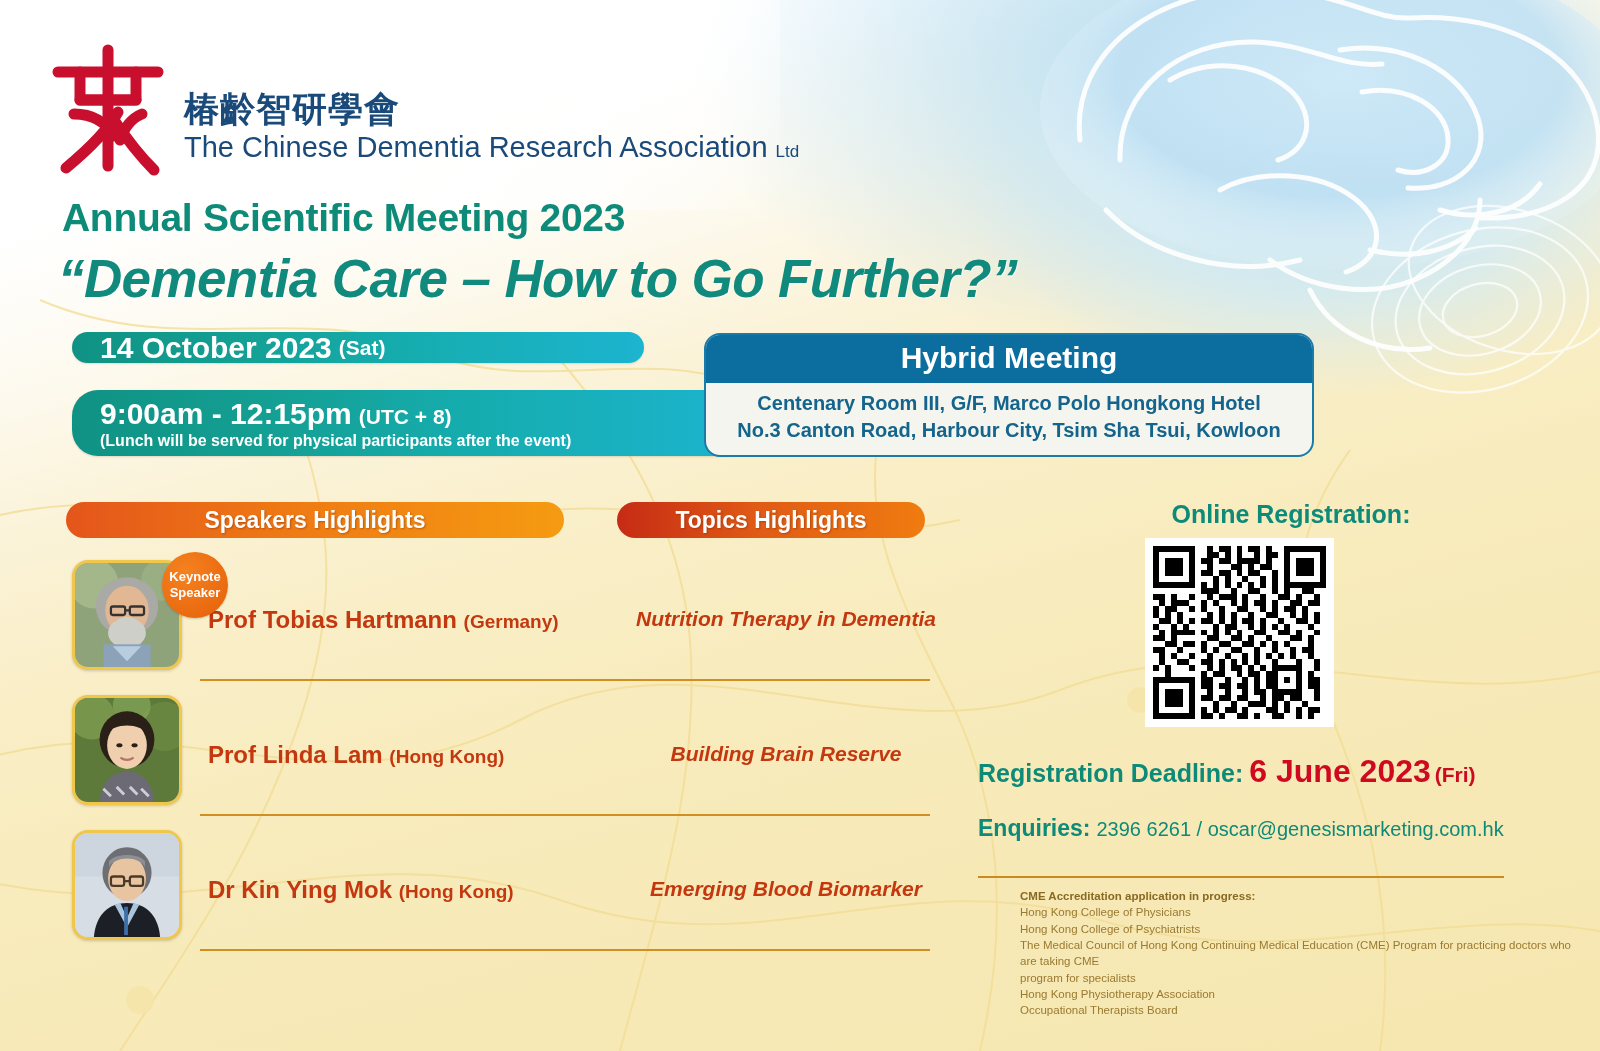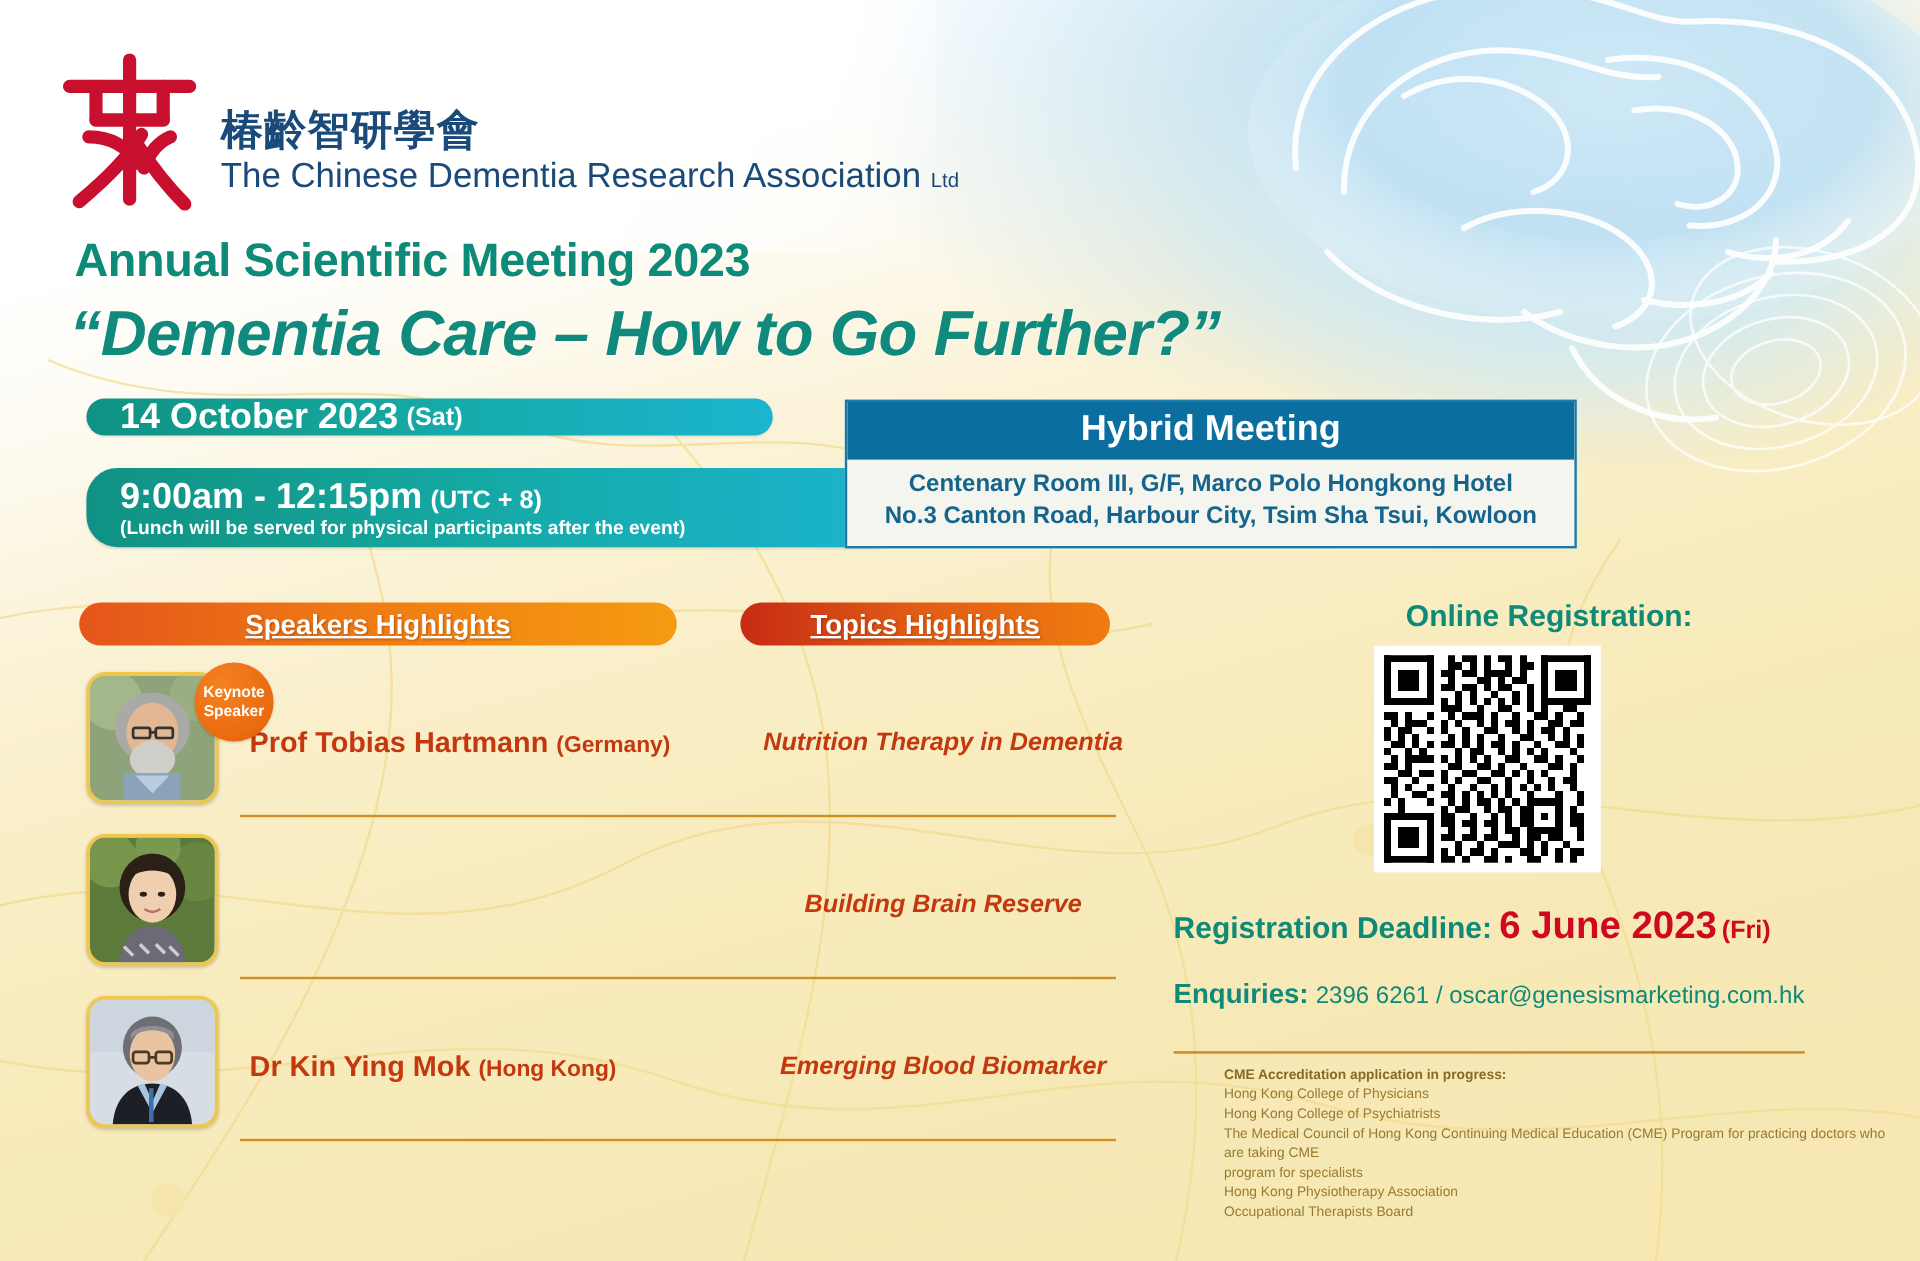--- a/index.html
+++ b/index.html
@@ -59,36 +59,35 @@
   }
   #pill-date { left: 72px; top: 332px; width: 572px; height: 31px; padding-left: 28px; }
   #pill-time { left: 72px; top: 390px; width: 684px; height: 66px; padding-left: 28px; flex-direction: column; align-items: flex-start; justify-content: center;}
   .pill-main { font-size: 30px; font-weight: bold; }
   .pill-sub { font-size: 21px; font-weight: bold; margin-left: 7px; }
   .pill-note { font-size: 16px; font-weight: bold; margin-top: 1px; }
 
   
   .venue {
     position:absolute; left: 704px; top: 333px; width: 610px; height: 124px;
-    border: 2px solid #1a7aa8; border-radius: 0; background: #f4f5ee; overflow:hidden;
+    border: 2px solid #1a7aa8; border-radius: 16px; background: #f4f5ee; overflow:hidden;
   }
   .venue-head {
     background: #0b6e9e; color: #fff; text-align:center;
     font-size: 30px; font-weight: bold; padding: 6px 0 8px;
   }
   .venue-body { text-align:center; padding-top: 7px; }
   .venue-line { font-size: 20px; font-weight: bold; color: #15648c; line-height: 1.35; }
 
   
   .sec-head {
     position:absolute; height: 36px; border-radius: 18px; color:#fff;
     display:flex; align-items:center; justify-content:center;
     font-size: 23px; font-weight: bold;
     text-shadow: 1px 1px 2px rgba(120,40,0,0.45);
-    text-decoration: underline;
   }
   #head-speakers { left: 66px; top: 502px; width: 498px;
     background: linear-gradient(90deg, #e4551b 0%, #ef7a14 45%, #f59b11 100%); }
   #head-topics { left: 617px; top: 502px; width: 308px;
     background: linear-gradient(90deg, #c62b14 0%, #e05a15 45%, #f07c10 100%); }
 
   
   .rows { position:absolute; left: 0; top: 548px; width: 960px; }
   .srow { position: relative; height: 135px; }
   .photo {
@@ -289,20 +288,21 @@
           <ellipse cx="55" cy="44" rx="29" ry="30" fill="#2a2018"></ellipse>
           <ellipse cx="55" cy="50" rx="21" ry="25" fill="#f0cfae"></ellipse>
           <path d="M34 38 C 40 26, 70 26, 76 38 L76 30 C 70 20, 40 20, 34 30 Z" fill="#2a2018"></path>
           <ellipse cx="47" cy="50" rx="3.2" ry="2.2" fill="#2a2018"></ellipse>
           <ellipse cx="63" cy="50" rx="3.2" ry="2.2" fill="#2a2018"></ellipse>
           <path d="M48 63 Q55 68 62 63" stroke="#b5726a" stroke-width="2.2" fill="none"></path>
           <path d="M26 110 C 28 88, 40 78, 55 78 C 70 78, 82 88, 84 110 Z" fill="#6c6a74"></path>
           <path d="M30 96 L38 104 M44 94 L52 102 M58 94 L66 102 M70 96 L78 104" stroke="#cfcdd6" stroke-width="3"></path>
         </svg>
       </div>
+      <div class="sname"><span>Prof Linda Lam</span> <span class="country">(Hong Kong)</span></div>
       <div class="topic">Building Brain Reserve</div>
       <div class="divider"></div>
     </div>
 
     <div class="srow">
       <div class="photo">
         <svg viewBox="0 0 110 110">
           <rect width="110" height="110" fill="#d7dde4"></rect>
           <rect y="0" width="110" height="46" fill="#cdd6de"></rect>
           <ellipse cx="55" cy="42" rx="26" ry="27" fill="#6d6f74"></ellipse>

